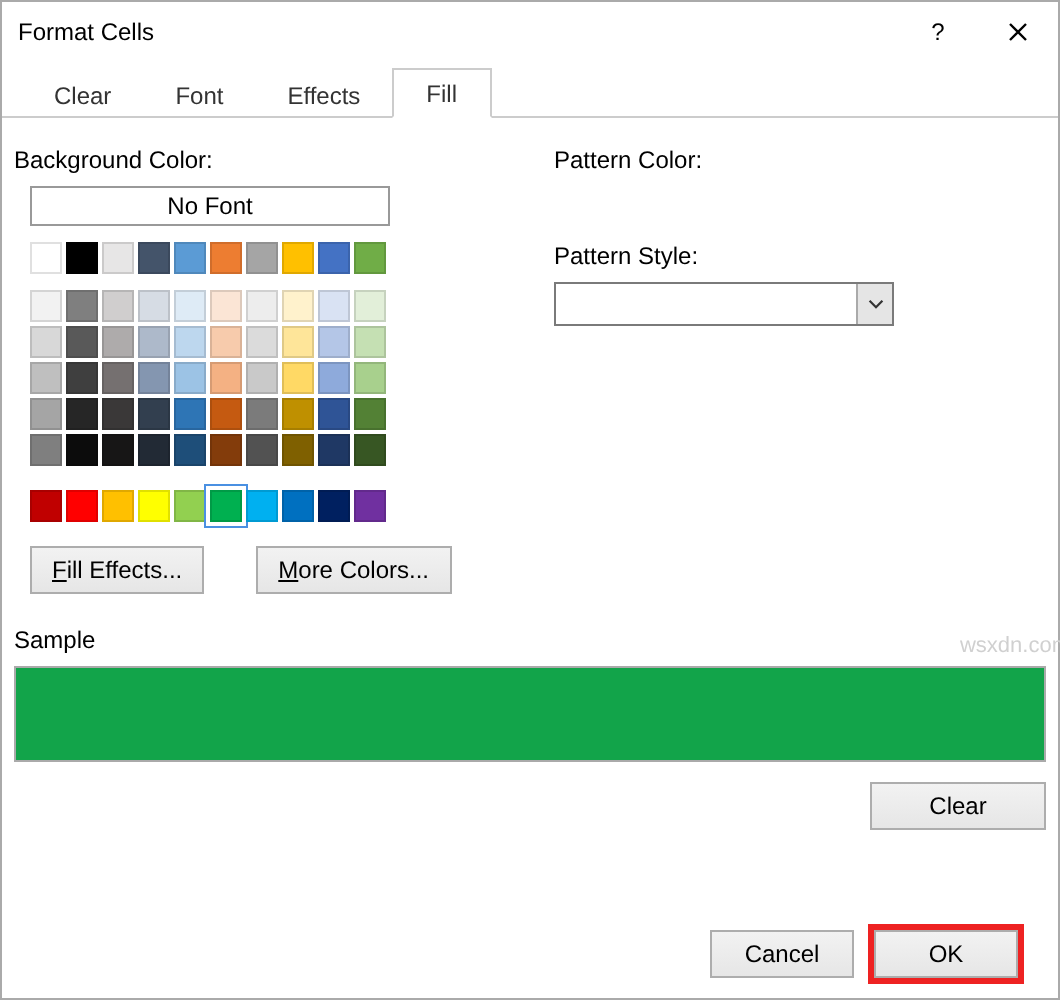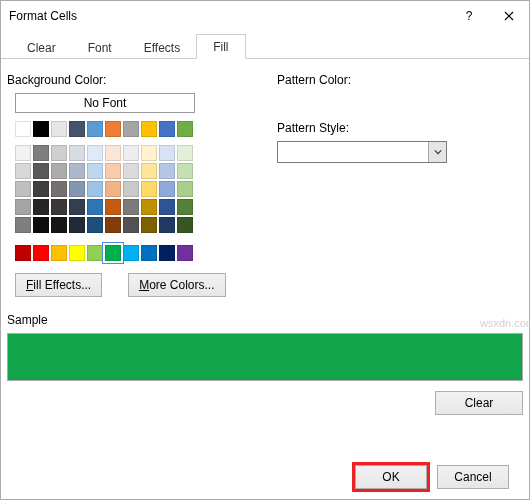--- a/index.html
+++ b/index.html
@@ -176,16 +176,16 @@
 
     <div class="label sample-lbl">Sample</div>
     <div class="sample" id="sample" style="background: rgb(18, 164, 74);"></div>
     <div style="display:flex; justify-content:flex-end;">
       <div class="winbtn clear">Clear</div>
     </div>
     <div class="watermark">wsxdn.com</div>
   </div>
 
   <div class="footer">
+    <div class="winbtn">Cancel</div>
     <div class="winbtn ok">OK</div>
-    <div class="winbtn">Cancel</div>
   </div>
 </div>
 
 </body></html>

